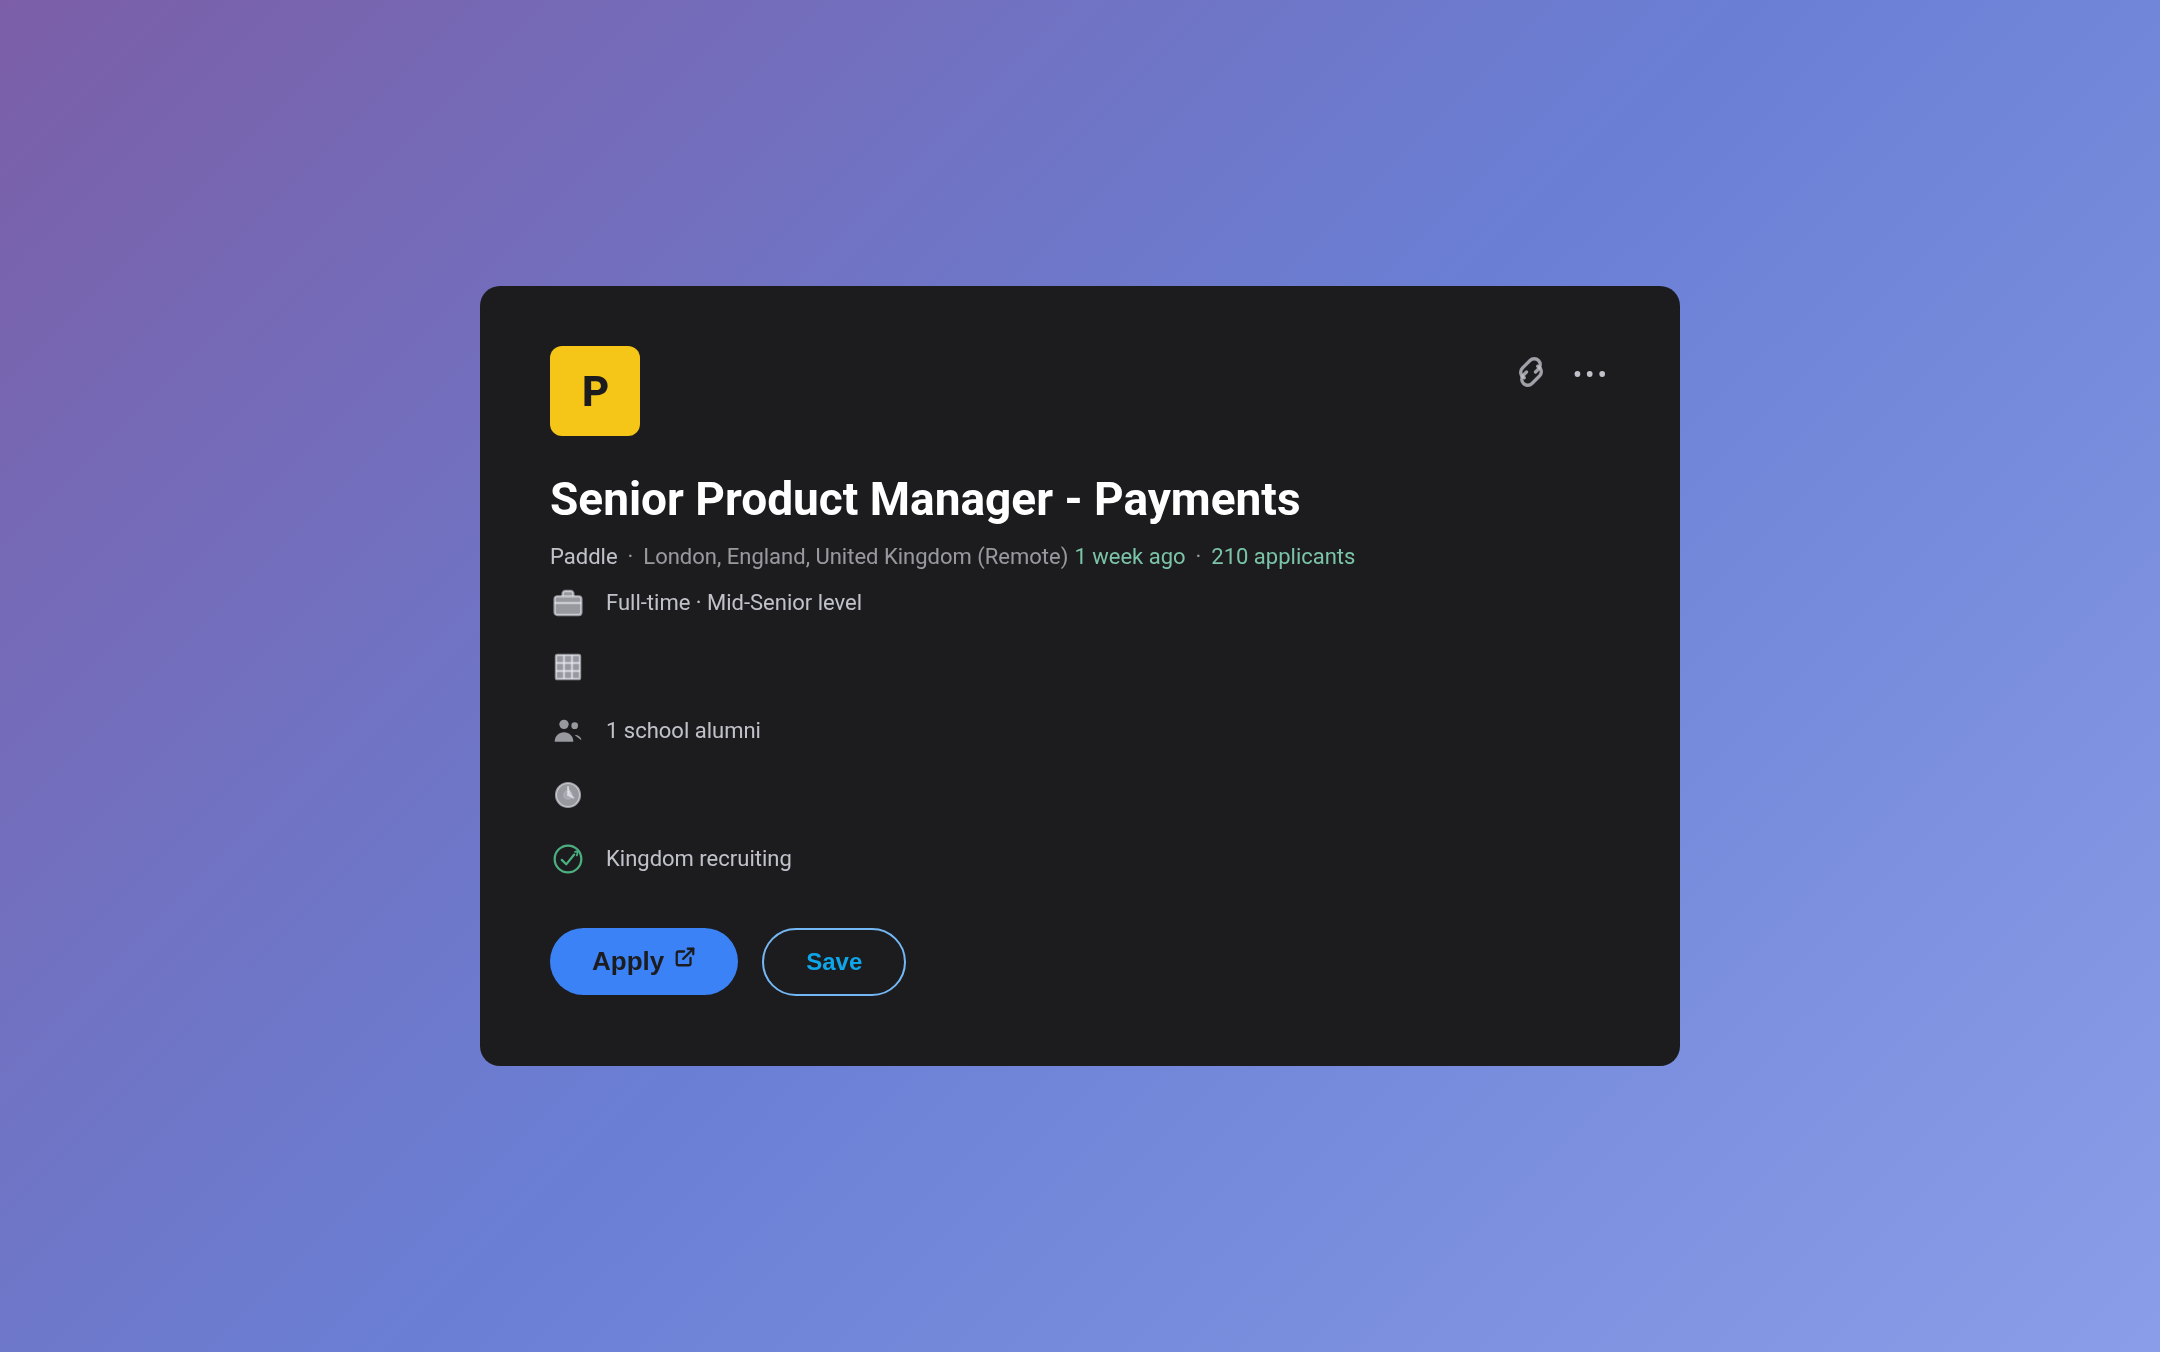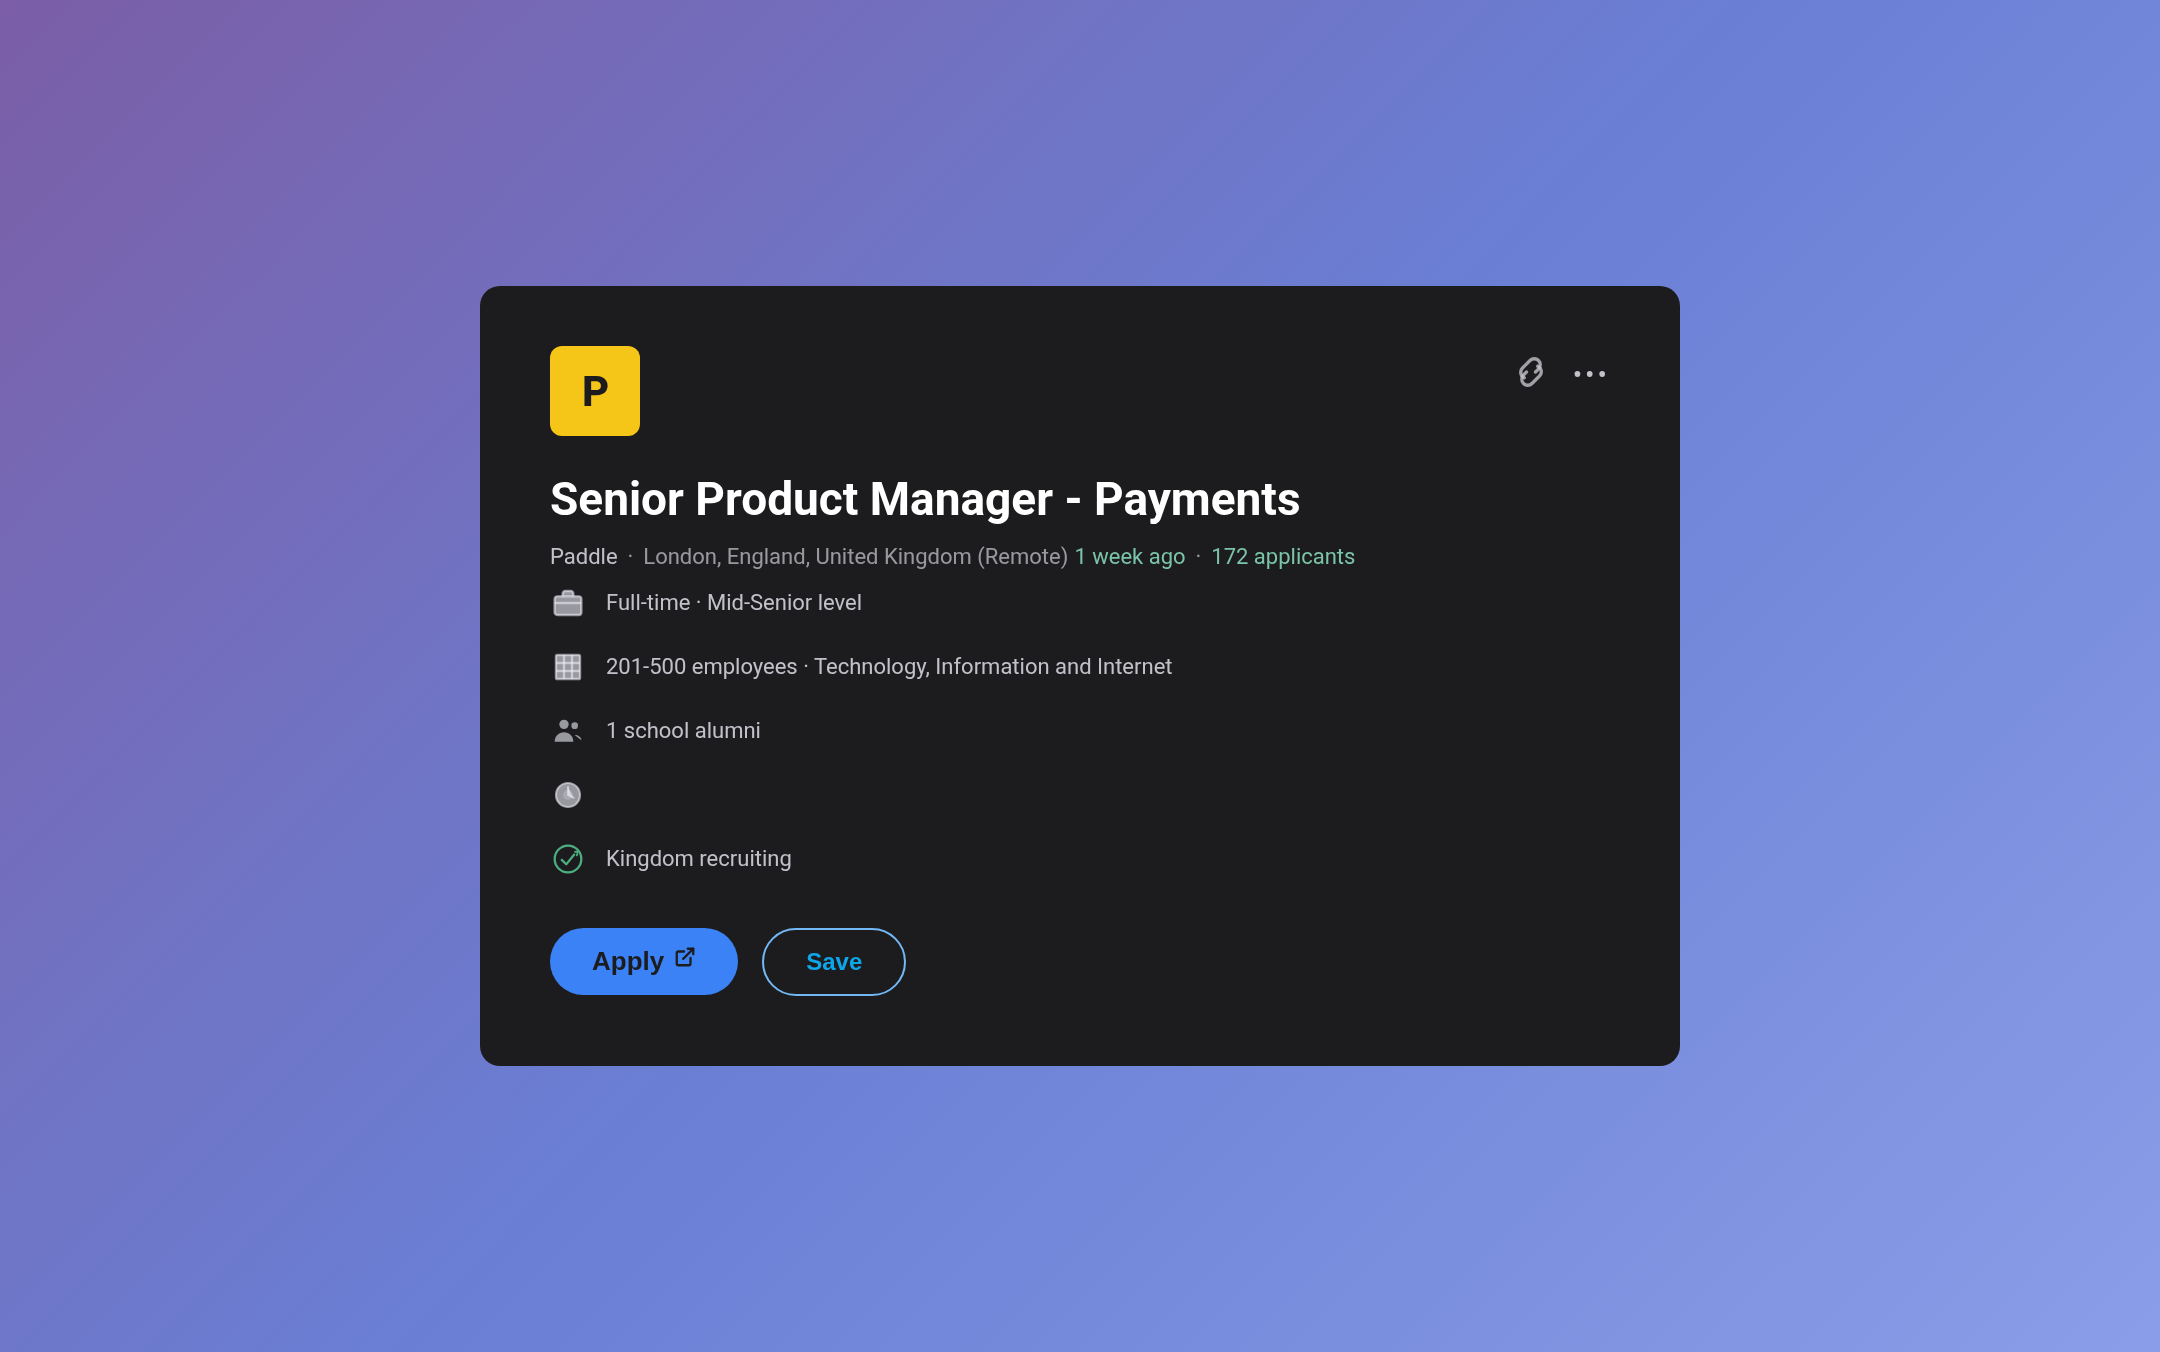--- a/index.html
+++ b/index.html
@@ -188,21 +188,21 @@
   </div>
 
   <div class="job-title">Senior Product Manager - Payments</div>
 
   <div class="job-meta">
     <span class="company-name">Paddle</span>
     <span class="dot">·</span>
     <span>London, England, United Kingdom (Remote)</span>
     <span class="meta-highlight">1 week ago</span>
     <span class="dot">·</span>
-    <span class="meta-highlight">172 applicants</span>
+    <span class="meta-highlight">210 applicants</span>
   </div>
 
   <div class="details-list">
 
     <div class="detail-item">
       <div class="detail-icon">
         <svg viewBox="0 0 24 24" fill="none" stroke="#ebebf599" stroke-width="1.8">
           <rect x="2" y="7" width="20" height="14" rx="2" ry="2"></rect>
           <path d="M16 7V5a2 2 0 0 0-2-2h-4a2 2 0 0 0-2 2v2"></path>
           <line x1="12" y1="12" x2="12" y2="12"></line>
@@ -215,21 +215,20 @@
     <div class="detail-item">
       <div class="detail-icon">
         <svg viewBox="0 0 24 24" fill="none" stroke="#ebebf599" stroke-width="1.8">
           <rect x="3" y="3" width="18" height="18" rx="1"></rect>
           <path d="M3 9h18"></path>
           <path d="M3 15h18"></path>
           <path d="M9 3v18"></path>
           <path d="M15 3v18"></path>
         </svg>
       </div>
-      <span>201-500 employees · Technology, Information and Internet</span>
     </div>
 
     <div class="detail-item">
       <div class="detail-icon">
         <svg viewBox="0 0 24 24" fill="#ebebf599">
           <circle cx="9" cy="7" r="3.5"></circle>
           <path d="M2 20c0-4 3.1-7 7-7s7 3 7 7"></path>
           <circle cx="17" cy="8" r="2.5"></circle>
           <path d="M17 15c2.5 0 5 1.5 5 4"></path>
         </svg>

